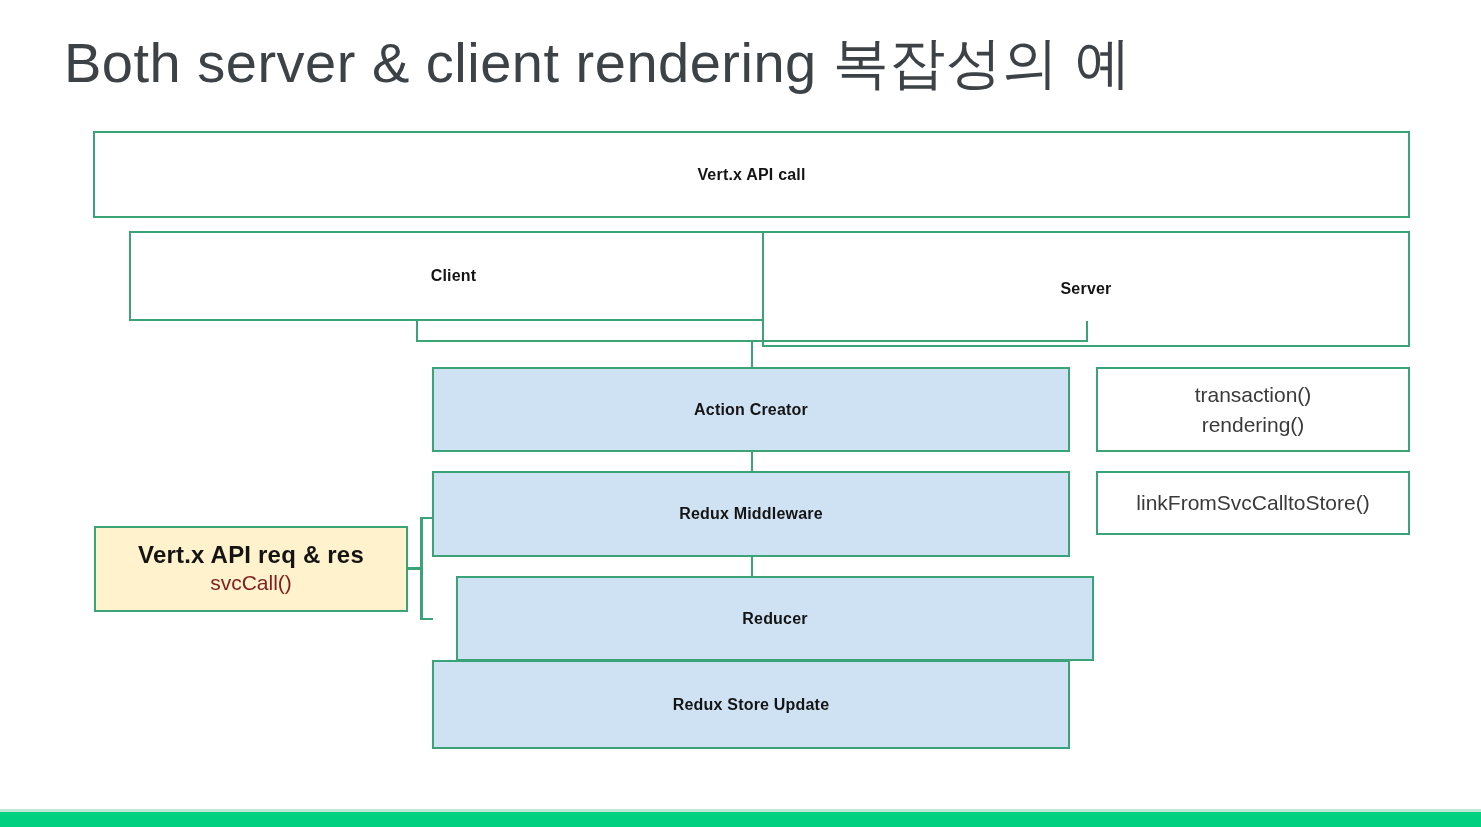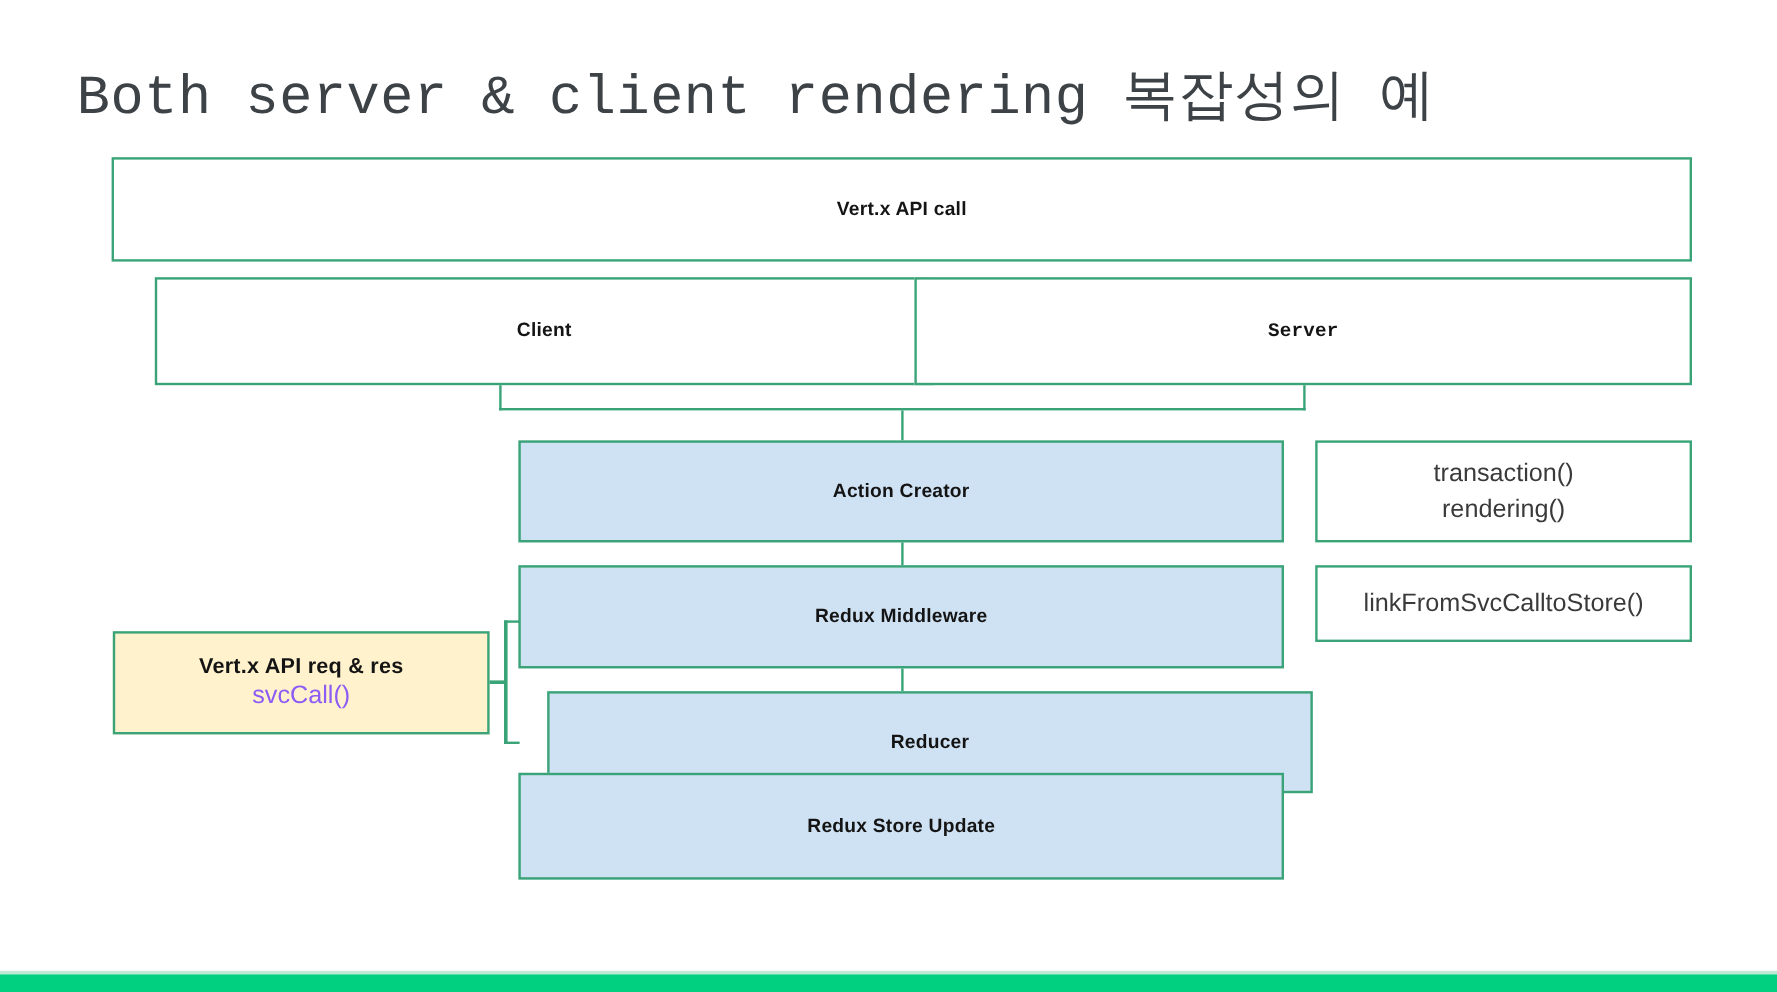--- a/index.html
+++ b/index.html
@@ -11,27 +11,26 @@
   .slide {
     position: relative;
     width: 1481px;
     height: 827px;
     background: #ffffff;
     overflow: hidden;
   }
   .title {
     position: absolute;
     left: 64px;
-    top: 48px;
-    font-size: 46px;
+    top: 26px;
+    font-size: 56px;
     font-weight: 500;
     letter-spacing: 0.5px;
     color: var(--title-color, #3d4247);
     white-space: nowrap;
-    font-family: Liberation Mono, monospace;
   }
   .box {
     position: absolute;
     box-sizing: border-box;
     border: 2px solid var(--border-green, #3aa478);
     background: #ffffff;
     display: flex;
     flex-direction: column;
     align-items: center;
     justify-content: center;
@@ -47,21 +46,21 @@
   }
   .lbl-normal {
     font-weight: 400;
     font-size: 21px;
     color: #3a3a3a;
     line-height: 30px;
   }
   .lbl-sub {
     font-weight: 400;
     font-size: 21px;
-    color: #8b5cf6;
+    color: #7f1d1d;
     line-height: 28px;
   }
   .line {
     position: absolute;
     background: var(--border-green, #3aa478);
   }
   .footer-light {
     position: absolute;
     left: 0; top: 809px;
     width: 1481px; height: 3px;
@@ -81,21 +80,21 @@
 
   <div class="title">Both server &amp; client rendering 복잡성의 예</div>
 
   <div class="box" style="left:93px; top:131px; width:1317px; height:87px;">
     <span class="lbl-bold">Vert.x API call</span>
   </div>
 
   <div class="box" style="left:93px; top:231px; width:649px; height:90px;margin-left:36px;">
     <span class="lbl-bold">Client</span>
   </div>
-  <div class="box" style="left:762px; top:231px; width:648px; height:90px;font-family:Liberation Mono, monospace;">
+  <div class="box" style="left:762px; top:231px; width:648px; height:116px;">
     <span class="lbl-bold">Server</span>
   </div>
 
   <div class="line" style="left:416px; top:321px; width:2px; height:21px;"></div>
   <div class="line" style="left:1086px; top:321px; width:2px; height:21px;"></div>
   <div class="line" style="left:416px; top:340px; width:672px; height:2px;"></div>
   <div class="line" style="left:751px; top:342px; width:2px; height:25px;"></div>
 
   <div class="box blue" style="left:432px; top:367px; width:638px; height:85px;">
     <span class="lbl-bold">Action Creator</span>
@@ -108,34 +107,34 @@
   </div>
 
   <div class="line" style="left:751px; top:557px; width:2px; height:19px;"></div>
 
   <div class="box blue" style="left:432px; top:576px; width:638px; height:85px;margin-left:24px;">
     <span class="lbl-bold">Reducer</span>
   </div>
 
   <div class="line" style="left:751px; top:661px; width:2px; height:19px;"></div>
 
-  <div class="box blue" style="left:432px; top:644px; width:638px; height:89px;">
+  <div class="box blue" style="left:432px; top:660px; width:638px; height:89px;">
     <span class="lbl-bold">Redux Store Update</span>
   </div>
 
   <div class="box" style="left:1096px; top:367px; width:314px; height:85px;">
     <span class="lbl-normal">transaction()</span>
     <span class="lbl-normal">rendering()</span>
   </div>
   <div class="box" style="left:1096px; top:471px; width:314px; height:64px;">
     <span class="lbl-normal">linkFromSvcCalltoStore()</span>
   </div>
 
   <div class="box yellow" style="left:94px; top:526px; width:314px; height:86px;">
-    <span class="lbl-bold" style="font-size:18px;">Vert.x API req &amp; res</span>
+    <span class="lbl-bold" style="font-size:24px;">Vert.x API req &amp; res</span>
     <span class="lbl-sub">svcCall()</span>
   </div>
 
   <div class="line" style="left:408px; top:567px; width:14px; height:3px;"></div>
   <div class="line" style="left:420px; top:517px; width:3px; height:103px;"></div>
   <div class="line" style="left:420px; top:517px; width:13px; height:2px;"></div>
   <div class="line" style="left:420px; top:618px; width:13px; height:2px;"></div>
 
   <div class="footer-light"></div>
   <div class="footer-bar"></div>

